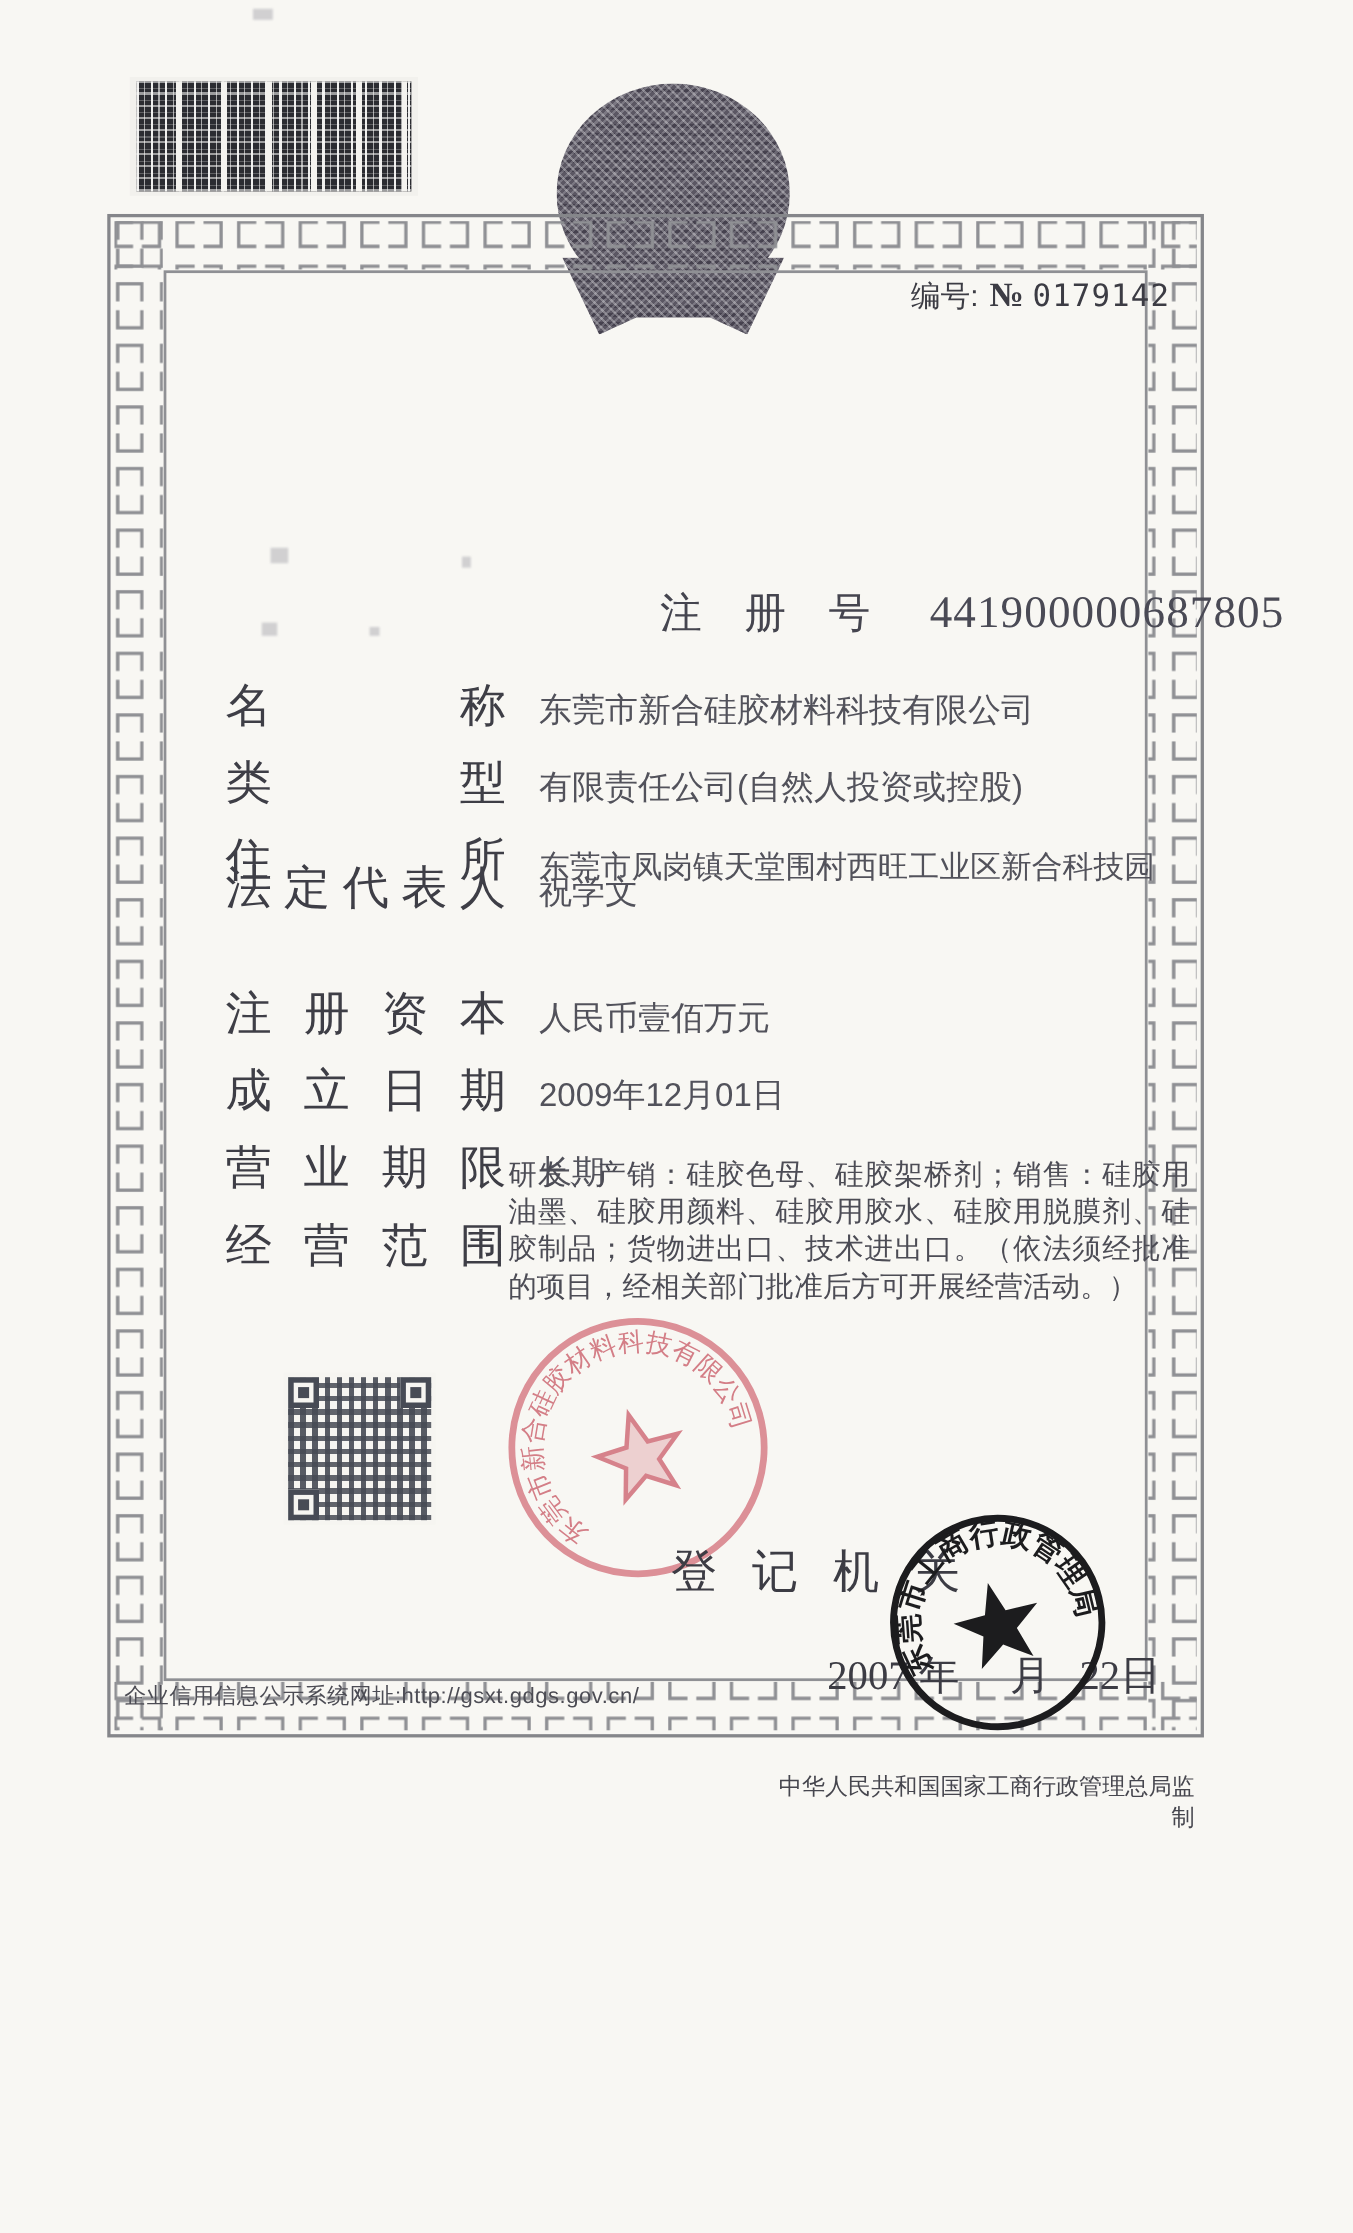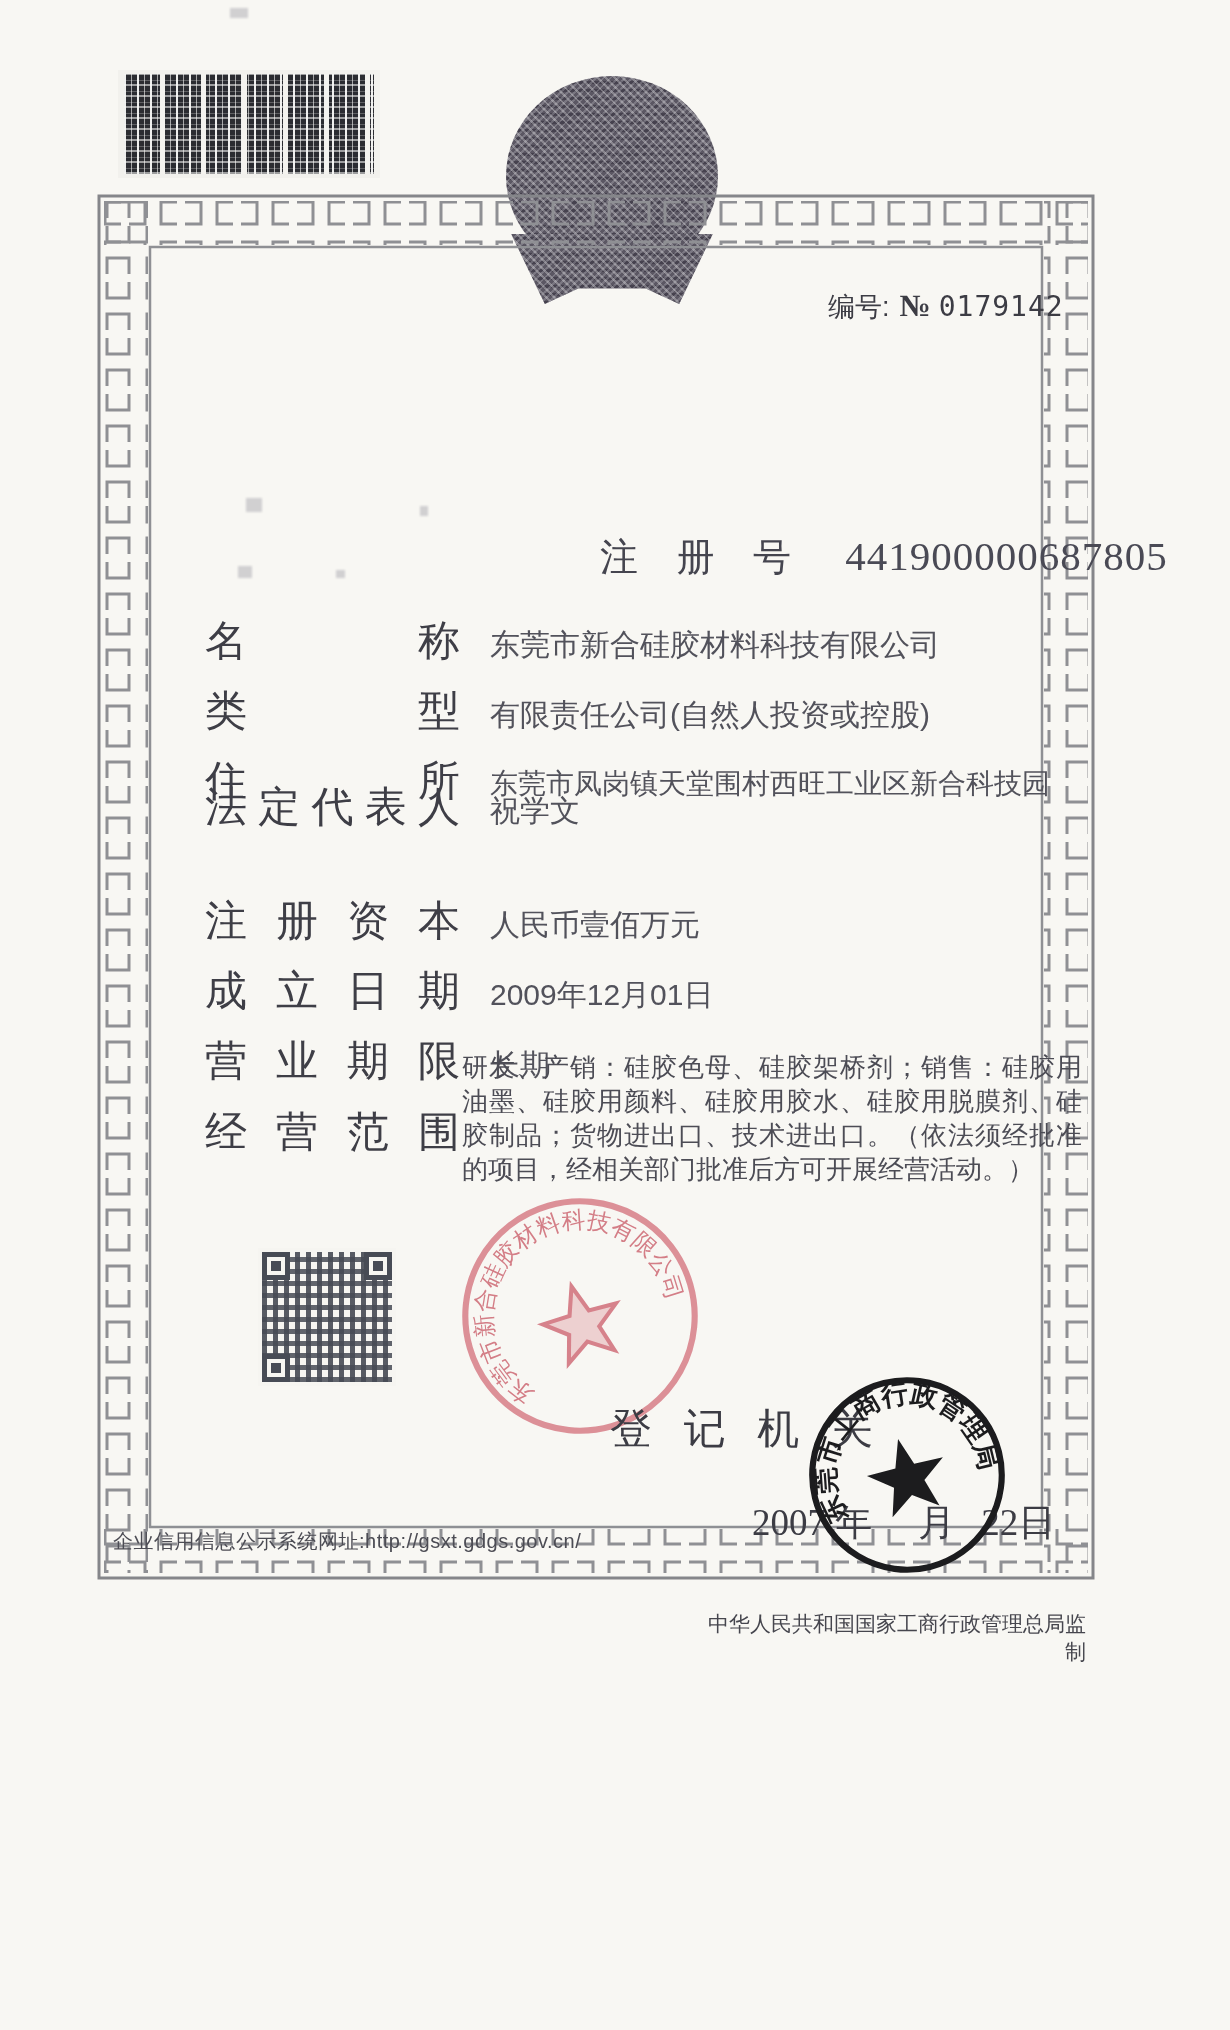--- a/index.html
+++ b/index.html
@@ -24,35 +24,35 @@
   .emblem .disc,.emblem .skirt{background-color:#5b5763;
     background-image:
       repeating-linear-gradient(45deg, rgba(255,255,255,.28) 0 2px, transparent 2px 6px),
       repeating-linear-gradient(-45deg, rgba(235,235,240,.22) 0 2px, transparent 2px 5px),
       repeating-linear-gradient(0deg, rgba(30,26,40,.35) 0 3px, transparent 3px 8px);}
 
   
   .frame{position:absolute;left:97px;top:194px;width:998px;height:1386px;}
 
   
-  .serial{position:absolute;left:828px;top:250px;color:#3c3c44;font-size:27px;white-space:nowrap;margin-top:38px;}
+  .serial{position:absolute;left:828px;top:250px;color:#3c3c44;font-size:27px;white-space:nowrap;}
   .serial .no{font-family:"Liberation Serif","DejaVu Serif",serif;font-weight:bold;font-size:31px;margin-left:10px;}
   .serial .digits{font-family:"DejaVu Sans Mono","Liberation Mono",monospace;font-size:28px;margin-left:8px;letter-spacing:1px;}
 
   
   .title{position:absolute;left:274px;top:338px;width:720px;font-size:142px;line-height:1.1;
     font-weight:900;letter-spacing:28px;color:#2a2a2e;white-space:nowrap;}
 
   
   .regno{position:absolute;left:600px;top:532px;display:flex;align-items:baseline;color:#45454f;}
   .regno .lab{font-size:38px;letter-spacing:14px;}
   .regno .val{font-family:"Liberation Serif","DejaVu Serif",serif;font-size:41px;margin-left:40px;letter-spacing:1px;color:#4a4a55;}
 
   
-  .row{position:absolute;left:205px;display:flex;align-items:flex-start;width:890px;}
+  .row{position:absolute;left:205px;display:flex;align-items:flex-end;width:890px;}
   .row .lab{width:255px;flex:0 0 255px;font-size:42px;color:#3e3e46;
     text-align:justify;text-align-last:justify;line-height:1.1;}
   .row .val{margin-left:30px;padding-top:9px;font-size:30px;color:#52525b;line-height:1.2;white-space:nowrap;}
   .row.addr .val{font-size:28px;}
   .scope-label{position:absolute;left:205px;top:1104px;width:255px;font-size:42px;color:#3e3e46;
     text-align:justify;text-align-last:justify;}
   .scope-value{position:absolute;left:462px;top:1050px;width:620px;font-size:26px;line-height:34px;
     color:#4c4c55;text-align:justify;}
 
   

